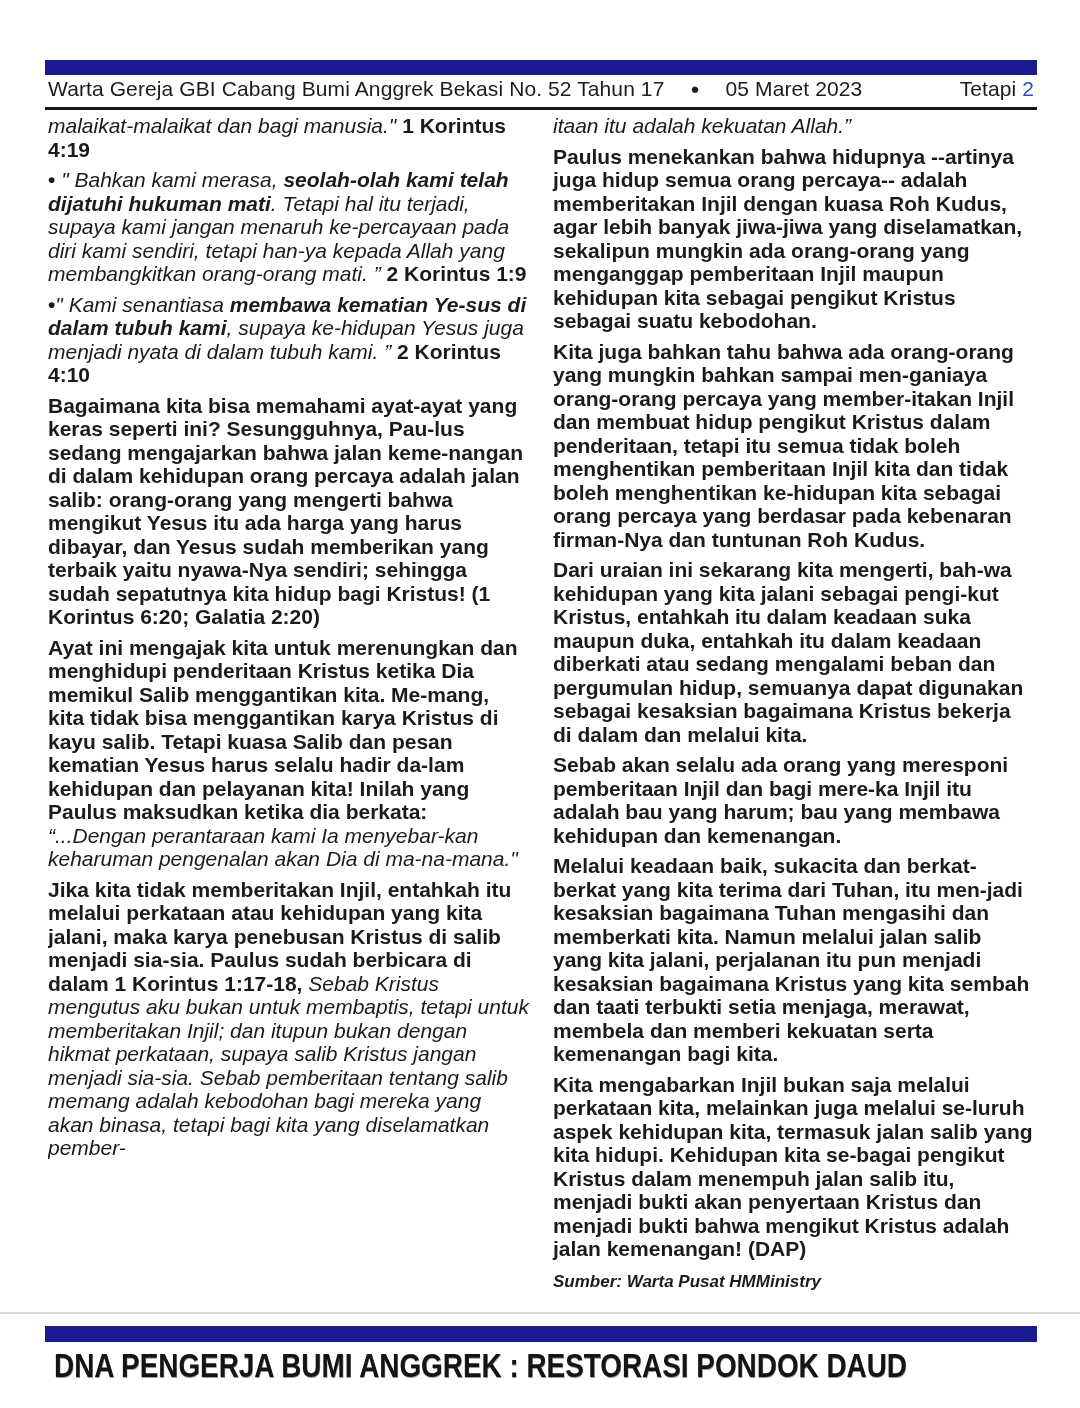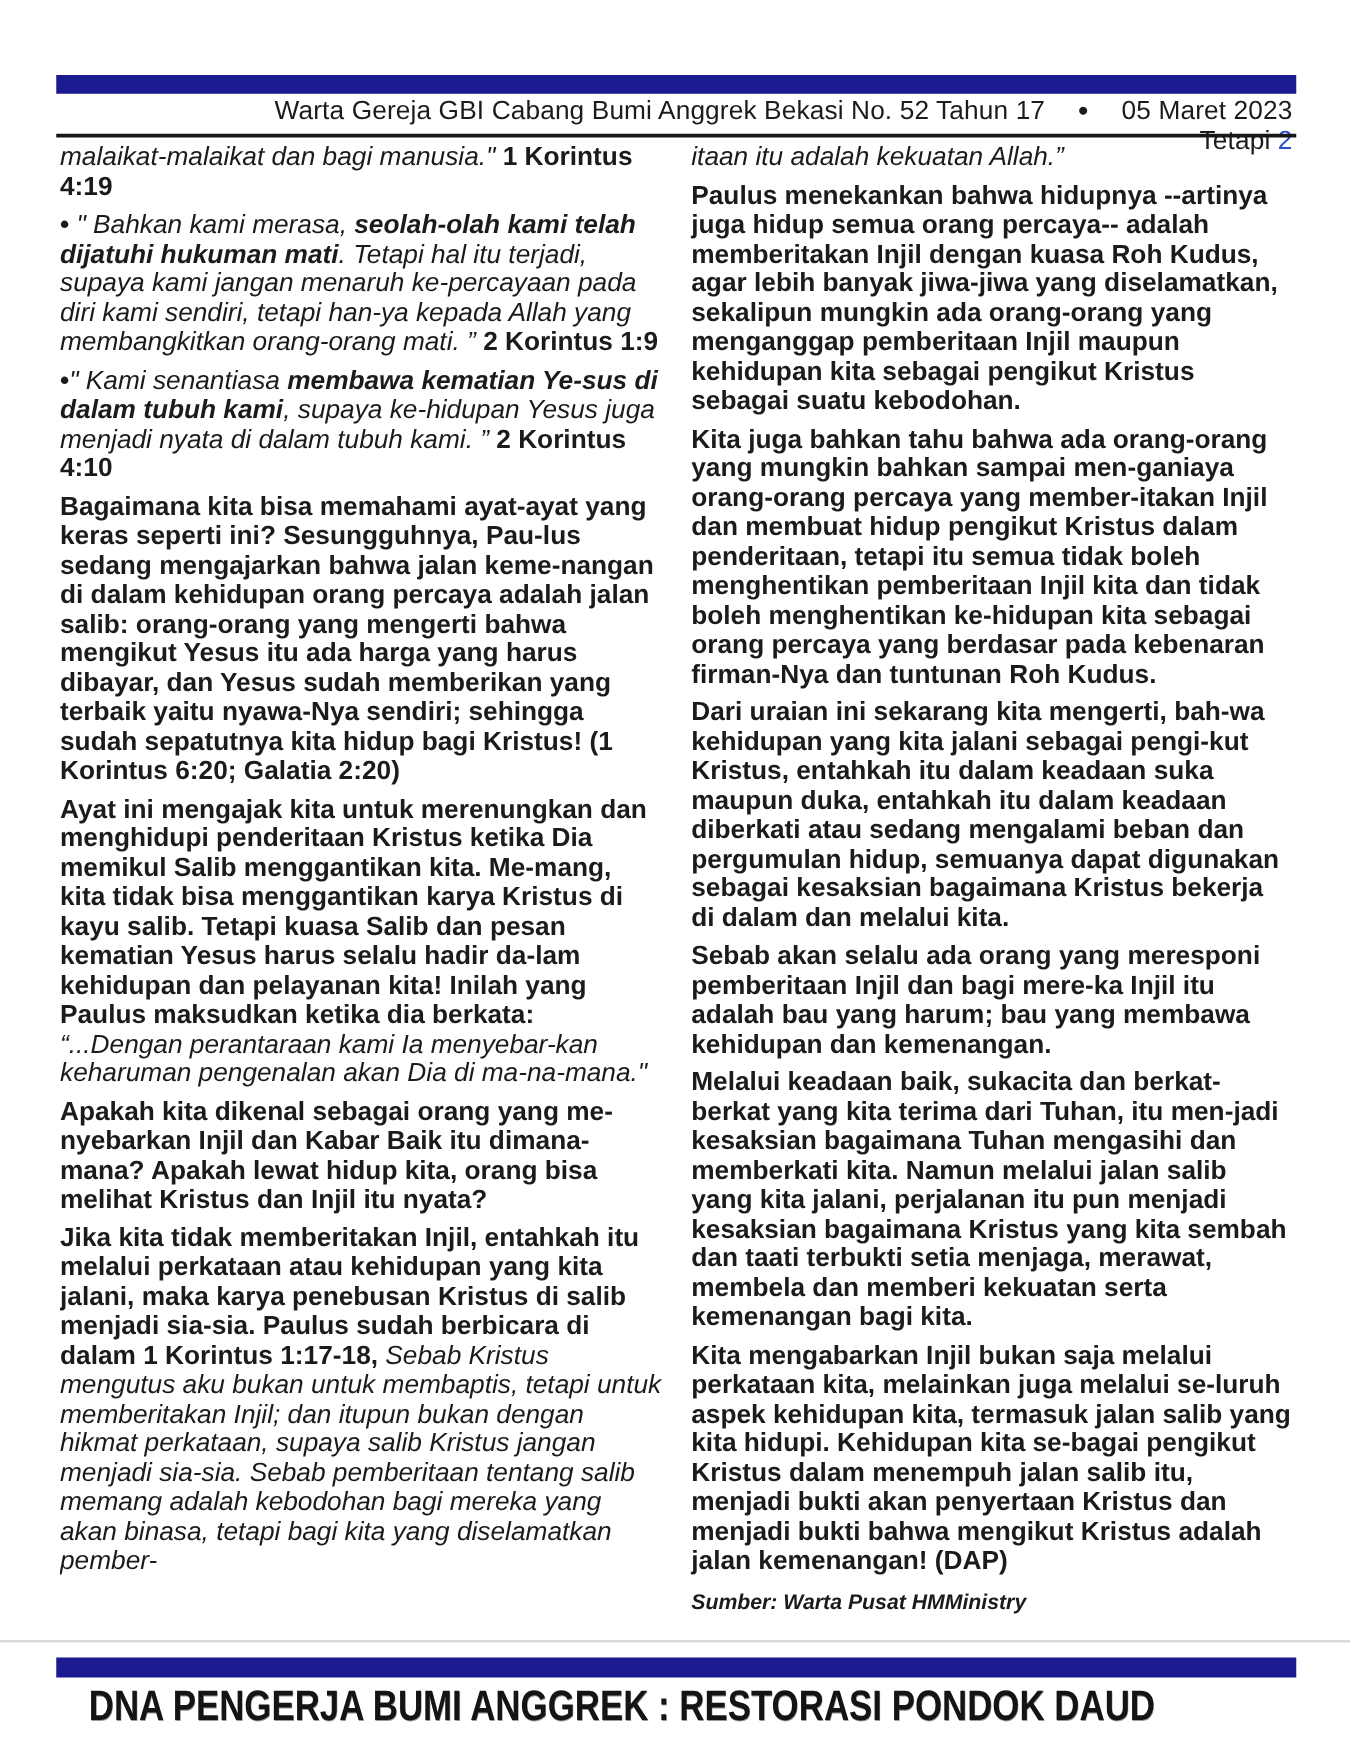--- a/index.html
+++ b/index.html
@@ -13,22 +13,22 @@
     width:1080px;height:1408px;background:#ffffff;
     font-family:"Liberation Sans",sans-serif;color:var(--ink);
     position:relative;overflow:hidden;
   }
   .page{position:absolute;inset:0;}
 
   
   .top-bar{position:absolute;left:45px;top:60px;width:992px;height:15px;background:var(--bar-blue);}
   .header-row{
     position:absolute;left:48px;top:77px;width:986px;
-    display:flex;justify-content:space-between;align-items:flex-end;
-    font-size:21px;letter-spacing:0.1px;white-space:nowrap;flex-direction:column;
+    display:flex;justify-content:space-between;align-items:flex-start;
+    font-size:21px;letter-spacing:0.1px;white-space:nowrap;
   }
   .header-sep{display:inline-block;margin:0 26px;font-size:15px;vertical-align:2px;}
   .pagenum{color:var(--pagenum-blue);}
   .header-rule{position:absolute;left:45px;top:107px;width:992px;height:3px;background:#171717;}
 
   
   .content{
     position:absolute;left:48px;top:114px;width:986px;height:1198px;
     display:flex;gap:24px;overflow:hidden;
   }
@@ -36,21 +36,21 @@
   .block{margin:0 0 7px 0;}
   .run-r{font-weight:700;font-style:normal;}
   .run-b{font-weight:700;font-style:normal;}
   .run-i{font-weight:400;font-style:italic;}
   .run-bi{font-weight:700;font-style:italic;}
   .block.source-line{font-size:17px;margin-top:9px;}
 
   
   .footer-thin-rule{position:absolute;left:0;top:1312px;width:1080px;height:2px;background:#d9d9d9;}
   .bottom-bar{position:absolute;left:45px;top:1326px;width:992px;height:16px;background:var(--bar-blue);}
-  .footer-text-wrap{position:absolute;left:71px;top:1346px;width:1000px;}
+  .footer-text-wrap{position:absolute;left:54px;top:1346px;width:1000px;}
   .footer-text{
     display:inline-block;font-size:34px;font-weight:700;line-height:38px;
     transform:scaleX(0.82);transform-origin:0 50%;white-space:nowrap;
     letter-spacing:0px;color:#141414;text-shadow:0.5px 0.5px 0 #9a9a9a;
   }
 </style>
 </head>
 <body>
 
 <div class="page">
@@ -68,21 +68,20 @@
 
   <div class="header-rule"></div>
 
   <div class="content">
     <div class="col">
         <p class="block paragraph"><span class="run-i">malaikat-malaikat dan bagi manusia." </span><span class="run-b">1 Korintus 4:19</span></p>
         <p class="block bullet-paragraph"><span class="run-r">• </span><span class="run-i">" Bahkan kami merasa, </span><span class="run-bi">seolah-olah kami telah dijatuhi hukuman mati</span><span class="run-i">. Tetapi hal itu terjadi, supaya kami jangan menaruh ke-percayaan pada diri kami sendiri, tetapi han-ya kepada Allah yang membangkitkan orang-orang mati. ” </span><span class="run-b">2 Korintus 1:9</span></p>
         <p class="block bullet-paragraph"><span class="run-r">•</span><span class="run-i">" Kami senantiasa </span><span class="run-bi">membawa kematian Ye-sus di dalam tubuh kami</span><span class="run-i">, supaya ke-hidupan Yesus juga menjadi nyata di dalam tubuh kami. ” </span><span class="run-b">2 Korintus 4:10</span></p>
         <p class="block paragraph"><span class="run-r">Bagaimana kita bisa memahami ayat-ayat yang keras seperti ini? Sesungguhnya, Pau-lus sedang mengajarkan bahwa </span><span class="run-b">jalan keme-nangan di dalam kehidupan orang percaya adalah jalan salib: orang-orang yang mengerti bahwa mengikut Yesus itu ada harga yang harus dibayar, dan Yesus sudah memberikan yang terbaik yaitu nyawa-Nya sendiri; sehingga sudah sepatutnya kita hidup bagi Kristus! </span><span class="run-r"> (</span><span class="run-b">1 Korintus 6:20; Galatia 2:20</span><span class="run-r">)</span></p>
         <p class="block paragraph"><span class="run-r">Ayat ini mengajak kita untuk merenungkan dan menghidupi penderitaan Kristus ketika Dia memikul Salib menggantikan kita. Me-mang, kita tidak bisa menggantikan karya Kristus di kayu salib. Tetapi kuasa Salib dan pesan kematian Yesus harus selalu hadir da-lam kehidupan dan pelayanan kita! Inilah yang Paulus maksudkan ketika dia berkata: </span><span class="run-i">“...Dengan perantaraan kami Ia menyebar-kan keharuman pengenalan akan Dia di ma-na-mana."</span></p>
-        <p class="block paragraph"><span class="run-r">Apakah kita dikenal sebagai orang yang me-nyebarkan Injil dan Kabar Baik itu dimana-mana? Apakah lewat hidup kita, orang bisa melihat Kristus dan Injil itu nyata?</span></p>
         <p class="block paragraph"><span class="run-r">Jika kita tidak memberitakan Injil, entahkah itu melalui perkataan atau kehidupan yang kita jalani, maka karya penebusan Kristus di salib menjadi sia-sia. Paulus sudah berbicara di dalam </span><span class="run-b">1 Korintus 1:17-18</span><span class="run-r">, </span><span class="run-i">Sebab Kristus mengutus aku bukan untuk membaptis, tetapi untuk memberitakan Injil; dan itupun bukan dengan hikmat perkataan, supaya salib Kristus jangan menjadi sia-sia. Sebab pemberitaan tentang salib memang adalah kebodohan bagi mereka yang akan binasa, tetapi bagi kita yang diselamatkan pember-</span></p>
       </div>
     <div class="col">
         <p class="block paragraph"><span class="run-i">itaan itu adalah kekuatan Allah.”</span></p>
         <p class="block paragraph"><span class="run-r">Paulus menekankan bahwa hidupnya --artinya juga hidup semua orang percaya-- adalah memberitakan Injil dengan kuasa Roh Kudus, agar lebih banyak jiwa-jiwa yang diselamatkan, sekalipun mungkin ada orang-orang yang menganggap pemberitaan Injil maupun kehidupan kita sebagai pengikut Kristus sebagai suatu kebodohan.</span></p>
         <p class="block paragraph"><span class="run-r">Kita juga bahkan tahu bahwa ada orang-orang yang mungkin bahkan sampai men-ganiaya orang-orang percaya yang member-itakan Injil dan membuat hidup pengikut Kristus dalam penderitaan, tetapi itu semua tidak boleh menghentikan pemberitaan Injil kita dan tidak boleh menghentikan ke-hidupan kita sebagai orang percaya yang berdasar pada kebenaran firman-Nya dan tuntunan Roh Kudus.</span></p>
         <p class="block paragraph"><span class="run-r">Dari uraian ini sekarang kita mengerti, bah-wa kehidupan yang kita jalani sebagai pengi-kut Kristus, entahkah itu dalam keadaan suka maupun duka, entahkah itu dalam keadaan diberkati atau sedang mengalami beban dan pergumulan hidup, semuanya dapat digunakan sebagai kesaksian bagaimana Kristus bekerja di dalam dan melalui kita.</span></p>
         <p class="block paragraph"><span class="run-r">Sebab akan selalu ada orang yang meresponi pemberitaan Injil dan bagi mere-ka Injil itu adalah bau yang harum; bau yang membawa kehidupan dan kemenangan.</span></p>
         <p class="block paragraph"><span class="run-r">Melalui keadaan baik, sukacita dan berkat-berkat yang kita terima dari Tuhan, itu men-jadi kesaksian bagaimana Tuhan mengasihi dan memberkati kita. Namun melalui jalan salib yang kita jalani, perjalanan itu pun menjadi kesaksian bagaimana Kristus yang kita sembah dan taati terbukti setia menjaga, merawat, membela dan memberi kekuatan serta kemenangan bagi kita.</span></p>
         <p class="block paragraph"><span class="run-r">Kita mengabarkan Injil bukan saja melalui perkataan kita, melainkan juga melalui se-luruh aspek kehidupan kita, termasuk jalan salib yang kita hidupi. Kehidupan kita se-bagai pengikut Kristus dalam menempuh jalan salib itu, menjadi bukti akan penyertaan Kristus dan menjadi bukti bahwa mengikut Kristus adalah jalan kemenangan! (DAP)</span></p>

